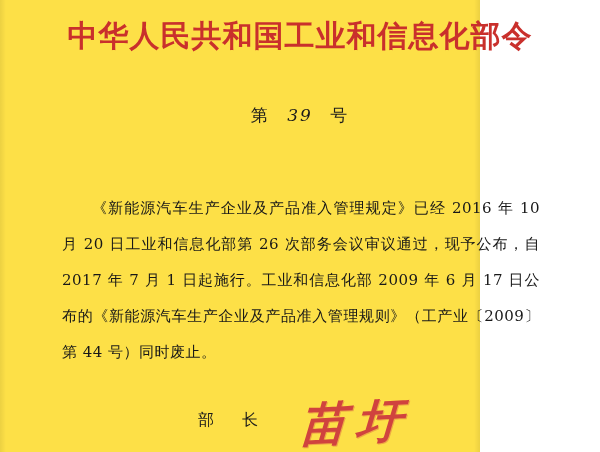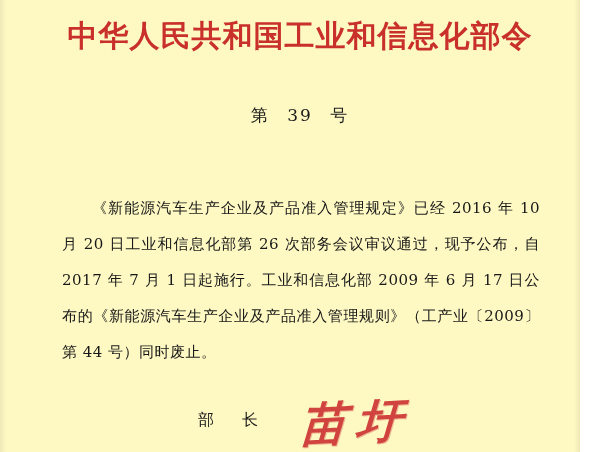--- a/index.html
+++ b/index.html
@@ -8,23 +8,23 @@
   }
   body {
     width: 600px;
     height: 452px;
     background: #ffffff;
     font-family: "Liberation Serif", serif;
     overflow: hidden;
   }
   .page {
     position: relative;
-    width: 580px;
+    width: 480px;
     height: 452px;
-    background: #fef9c3;
+    background: #fde047;
     box-sizing: border-box;
   }
   .doc-title {
     position: absolute;
     top: 16px;
     left: 0;
     width: 600px;
     text-align: center;
     color: #c9302c;
     font-family: "DejaVu Serif", "Liberation Serif", serif;
@@ -39,20 +39,21 @@
     left: 0;
     width: 600px;
     text-align: center;
     color: #1a1a1a;
     font-family: "DejaVu Serif", "Liberation Serif", serif;
     font-size: 17px;
     letter-spacing: 2px;
   }
   .doc-number .num {
     margin: 16px 10px;
+    font-style: italic;
   }
   .body-text {
     position: absolute;
     top: 190px;
     left: 62px;
     width: 478px;
     color: #181818;
     font-family: "DejaVu Serif", "Liberation Serif", serif;
     font-size: 15px;
     line-height: 36px;

